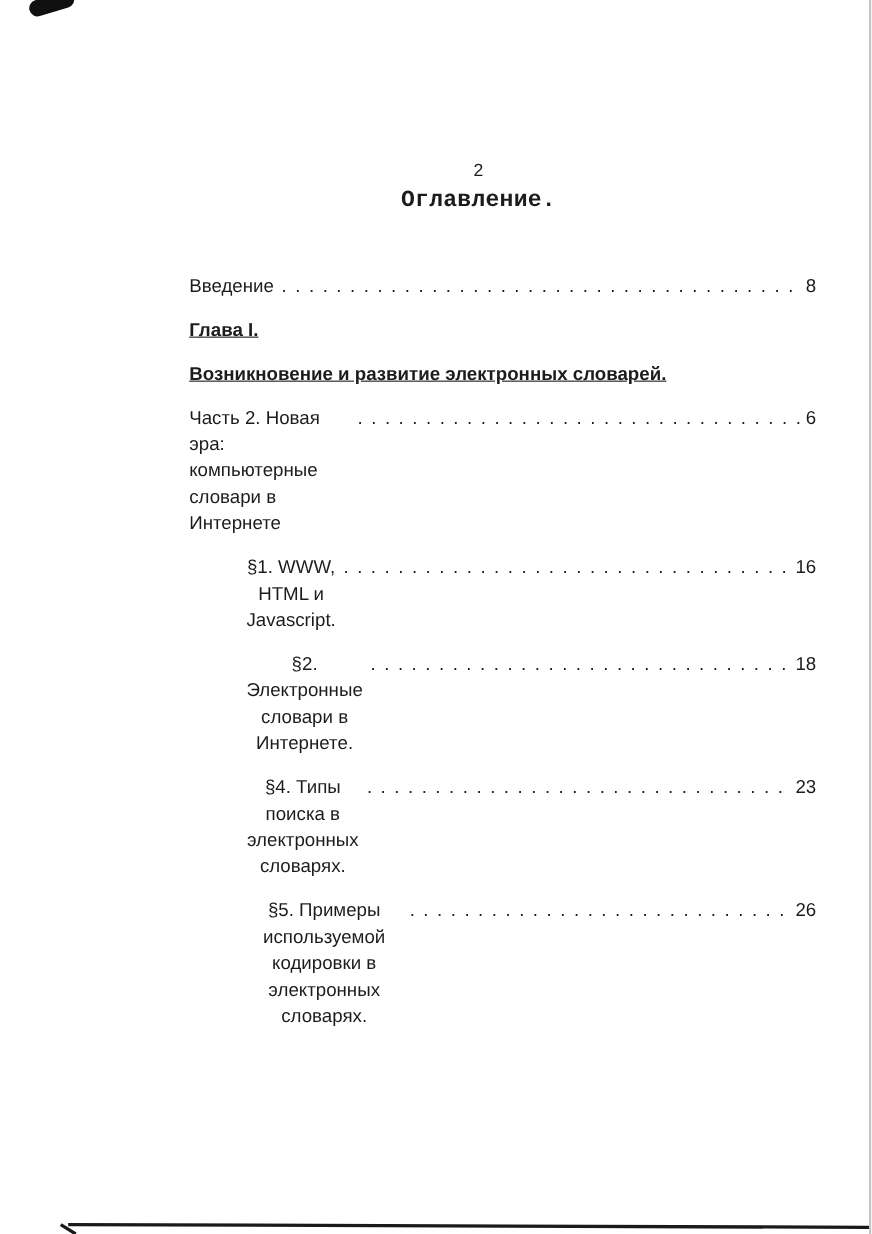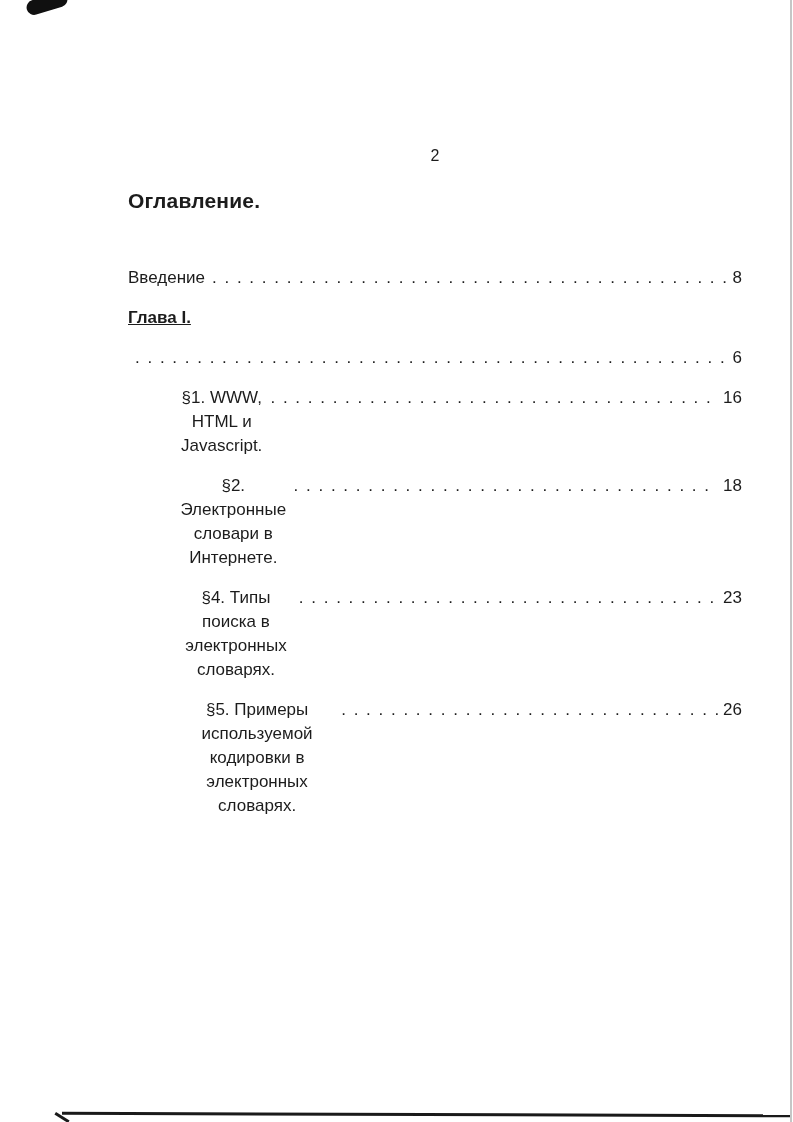--- a/index.html
+++ b/index.html
@@ -53,40 +53,42 @@
     width: 614px;
   }
 
   .page-number {
     text-align: center;
     font-size: 16px;
     line-height: 20px;
   }
 
   .doc-title {
-    text-align: left;
+    text-align: center;
     font-size: 21px;
     font-weight: 700;
-    margin-top: 22px;
+    margin-top: 4px;
     line-height: 26px;
     letter-spacing: 0.2px;
+    font-family: Liberation Mono, monospace;
   }
 
   .toc {
     margin-top: 52px;
     font-size: 17px;
   }
   .toc-entry.indent { padding-left: 52px; text-align: center; }
   .toc-entry.bold   { font-weight: 700; text-decoration: underline; }
 
   .toc-line {
     display: flex;
     align-items: baseline;
     line-height: 24px;
     margin-bottom: 16px;
+    margin-left: 44px;
   }
 
   .toc-text { white-space: pre-wrap; }
 
   .dots {
     flex: 1 1 auto;
     overflow: hidden;
     white-space: nowrap;
     margin-left: 7px;
     margin-right: 5px;
@@ -117,22 +119,28 @@
             <span class="toc-text">Введение</span>
             <span class="dots"></span>
             <span class="pg">8</span>
           </div>
         </div>
         <div class="toc-entry bold">
           <div class="toc-line">
             <span class="toc-text">Глава I.</span>
           </div>
         </div>
+        <div class="toc-entry bold">
+          <div class="toc-line">
+            <span class="toc-text">Возникновение и развитие электронных словарей.</span>
+          </div>
+        </div>
         <div class="toc-entry">
           <div class="toc-line">
+            <span class="toc-text">Часть 2. Новая эра: компьютерные словари в Интернете</span>
             <span class="dots"></span>
             <span class="pg">6</span>
           </div>
         </div>
         <div class="toc-entry indent">
           <div class="toc-line">
             <span class="toc-text">§1. WWW, HTML и Javascript.</span>
             <span class="dots"></span>
             <span class="pg">16</span>
           </div>

